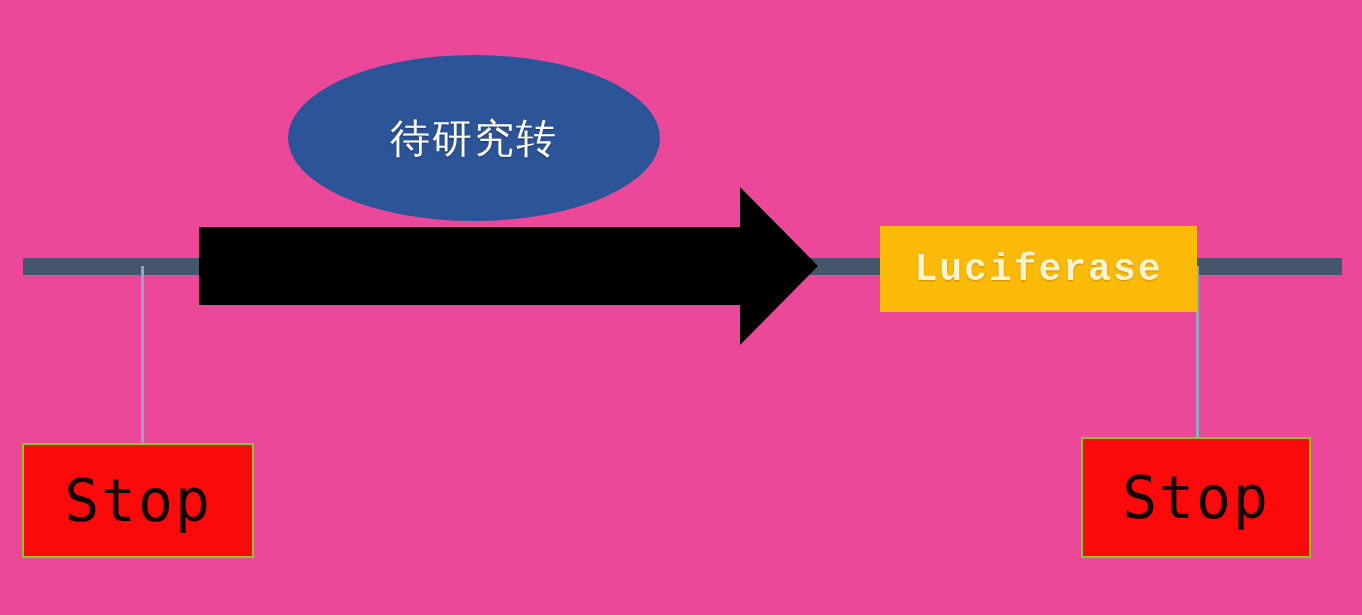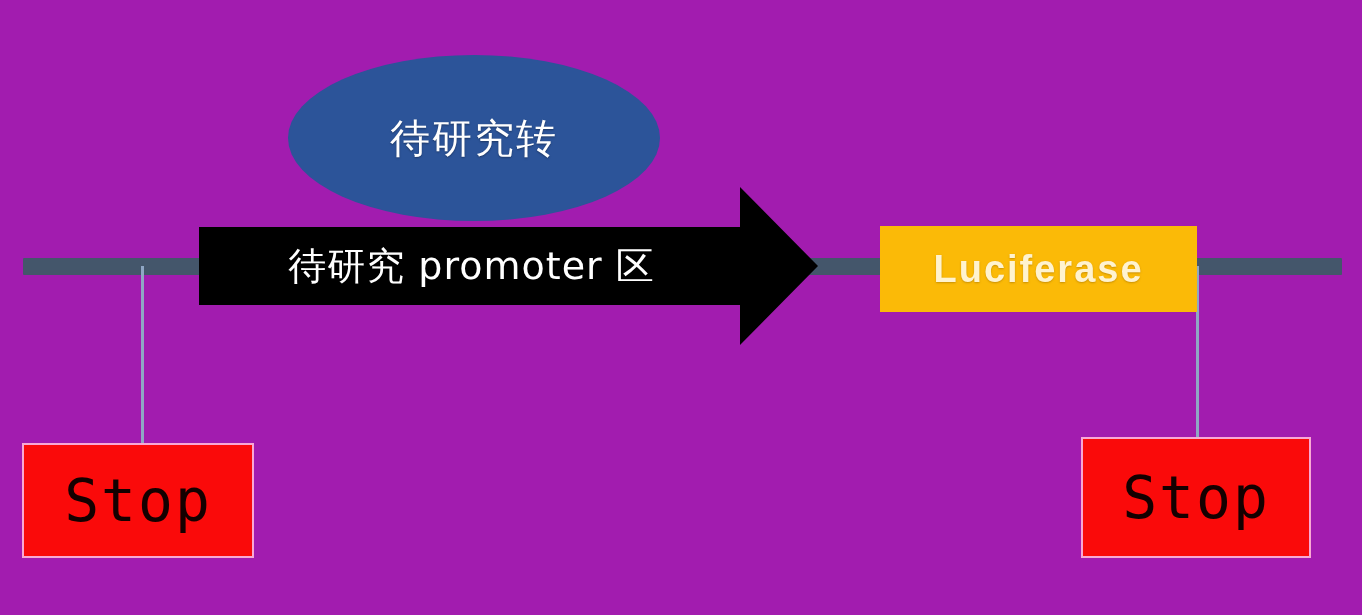--- a/index.html
+++ b/index.html
@@ -7,21 +7,21 @@
     padding: 0;
     background: #ffffff;
   }
   body {
     font-family: "Liberation Sans", sans-serif;
   }
   #canvas {
     position: relative;
     width: 1362px;
     height: 615px;
-    background: #a21caf;
+    background: #ec4899;
     overflow: hidden;
   }
 
   
   .backbone {
     position: absolute;
     height: 17px;
     background: #44566b;
     border-radius: 1px;
   }
@@ -96,30 +96,30 @@
     background: #fbba07;
     display: flex;
     align-items: center;
     justify-content: center;
   }
   #luciferase-label {
     color: #fff3cf;
     font-size: 38px;
     letter-spacing: 2px;
     font-weight: bold;
-    font-family: Liberation Sans, sans-serif;
+    font-family: Liberation Mono, monospace;
     text-shadow: 0 1px 2px rgba(160,110,0,0.55);
     white-space: nowrap;
   }
 
   
   .stop-box {
     position: absolute;
     background: #fa0a0a;
-    border: 2px solid #f9a8d4;
+    border: 2px solid #84cc16;
     display: flex;
     align-items: center;
     justify-content: center;
     box-sizing: border-box;
   }
   .stop-label {
     color: #140000;
     font-size: 58px;
     letter-spacing: 2px;
     font-family: "DejaVu Sans Mono", "Liberation Mono", monospace;
@@ -141,21 +141,20 @@
 
   <div id="tf-ellipse">
     <span class="tf-line">待研究转</span>
   </div>
 
   <div id="promoter-arrow">
     <svg width="619" height="158" viewBox="0 0 619 158" xmlns="http://www.w3.org/2000/svg">
       <polygon points="0,40 541,40 541,0 619,79 541,158 541,118 0,118" fill="#000000"></polygon>
     </svg>
   </div>
-  <div id="promoter-label">待研究 promoter 区</div>
 
   <div id="luciferase-box">
     <span id="luciferase-label">Luciferase</span>
   </div>
 
   <div class="stop-box" id="stop-box-left">
     <span class="stop-label">Stop</span>
   </div>
   <div class="stop-box" id="stop-box-right">
     <span class="stop-label">Stop</span>

